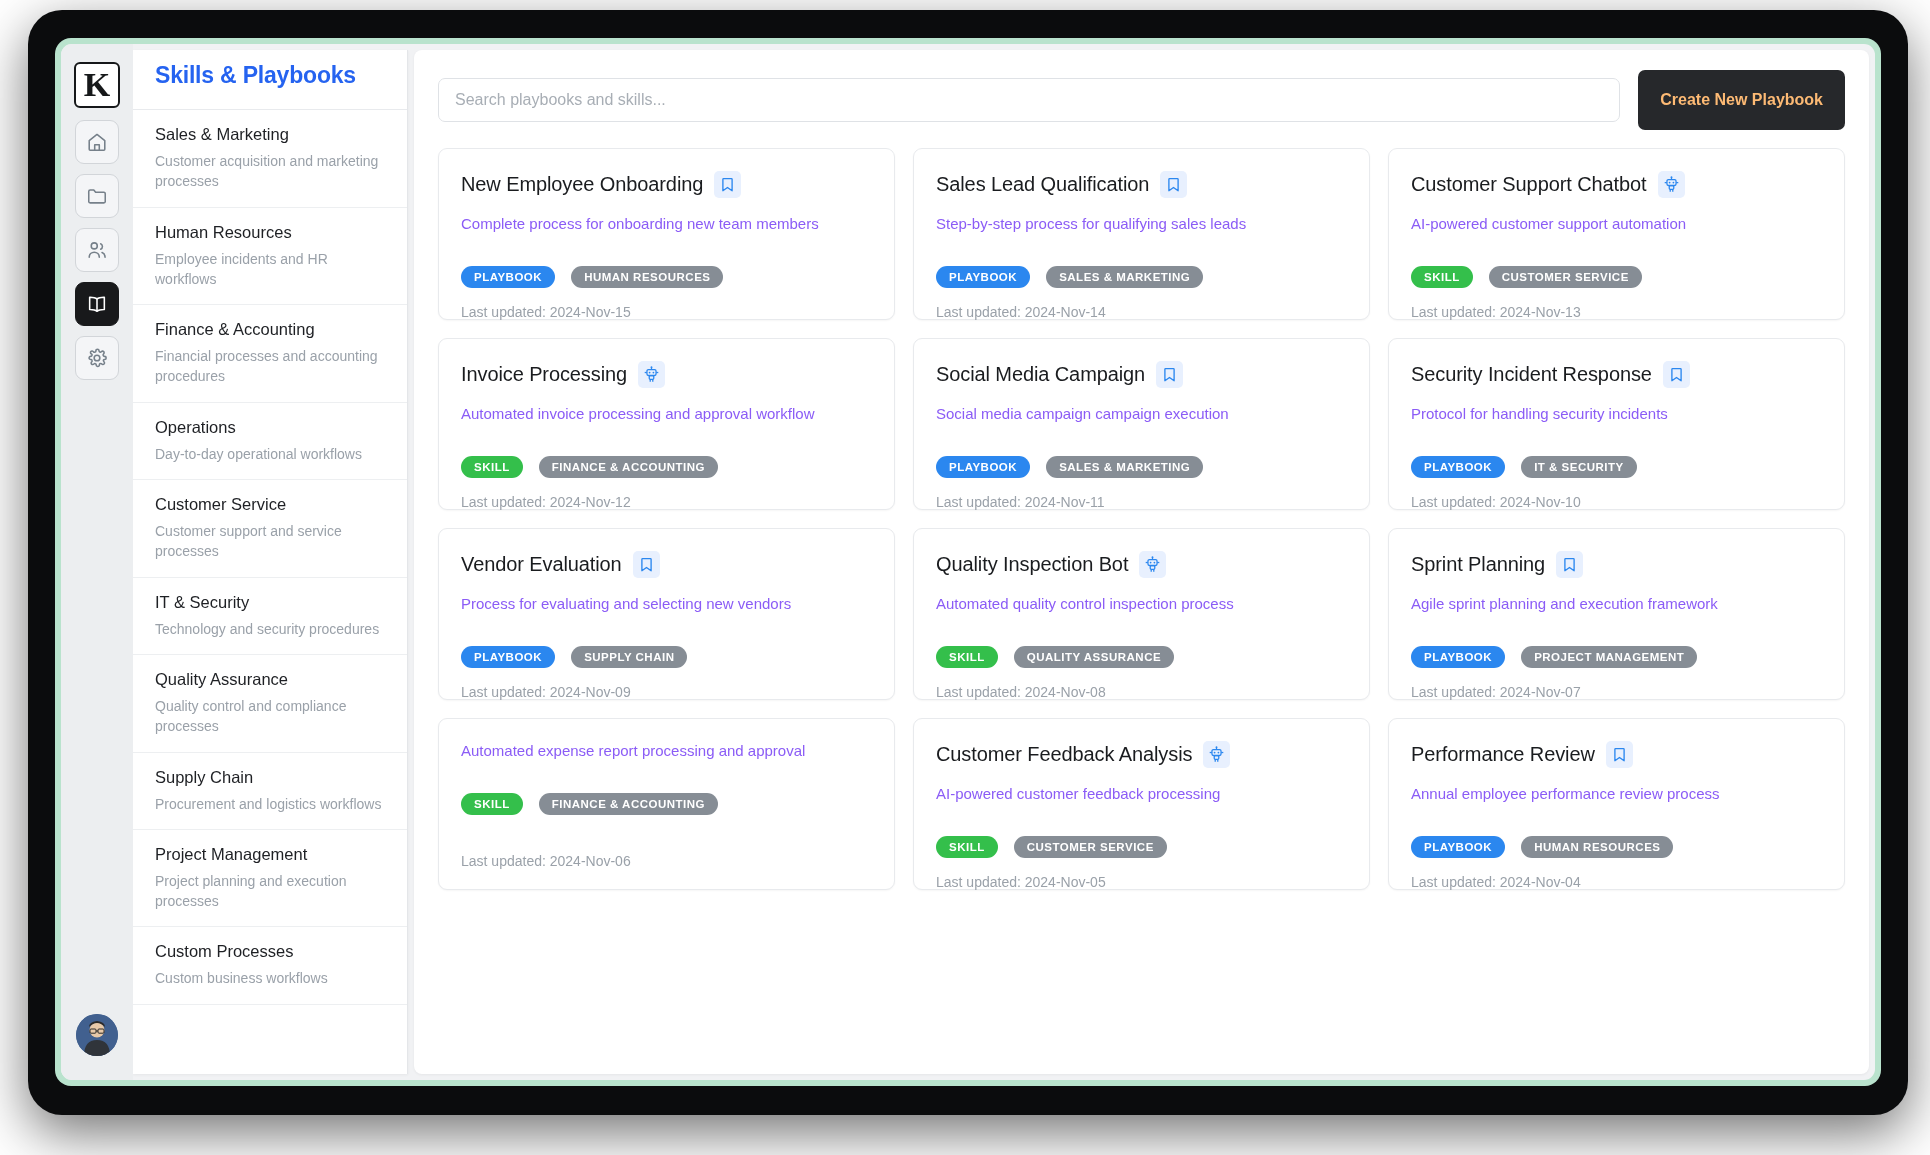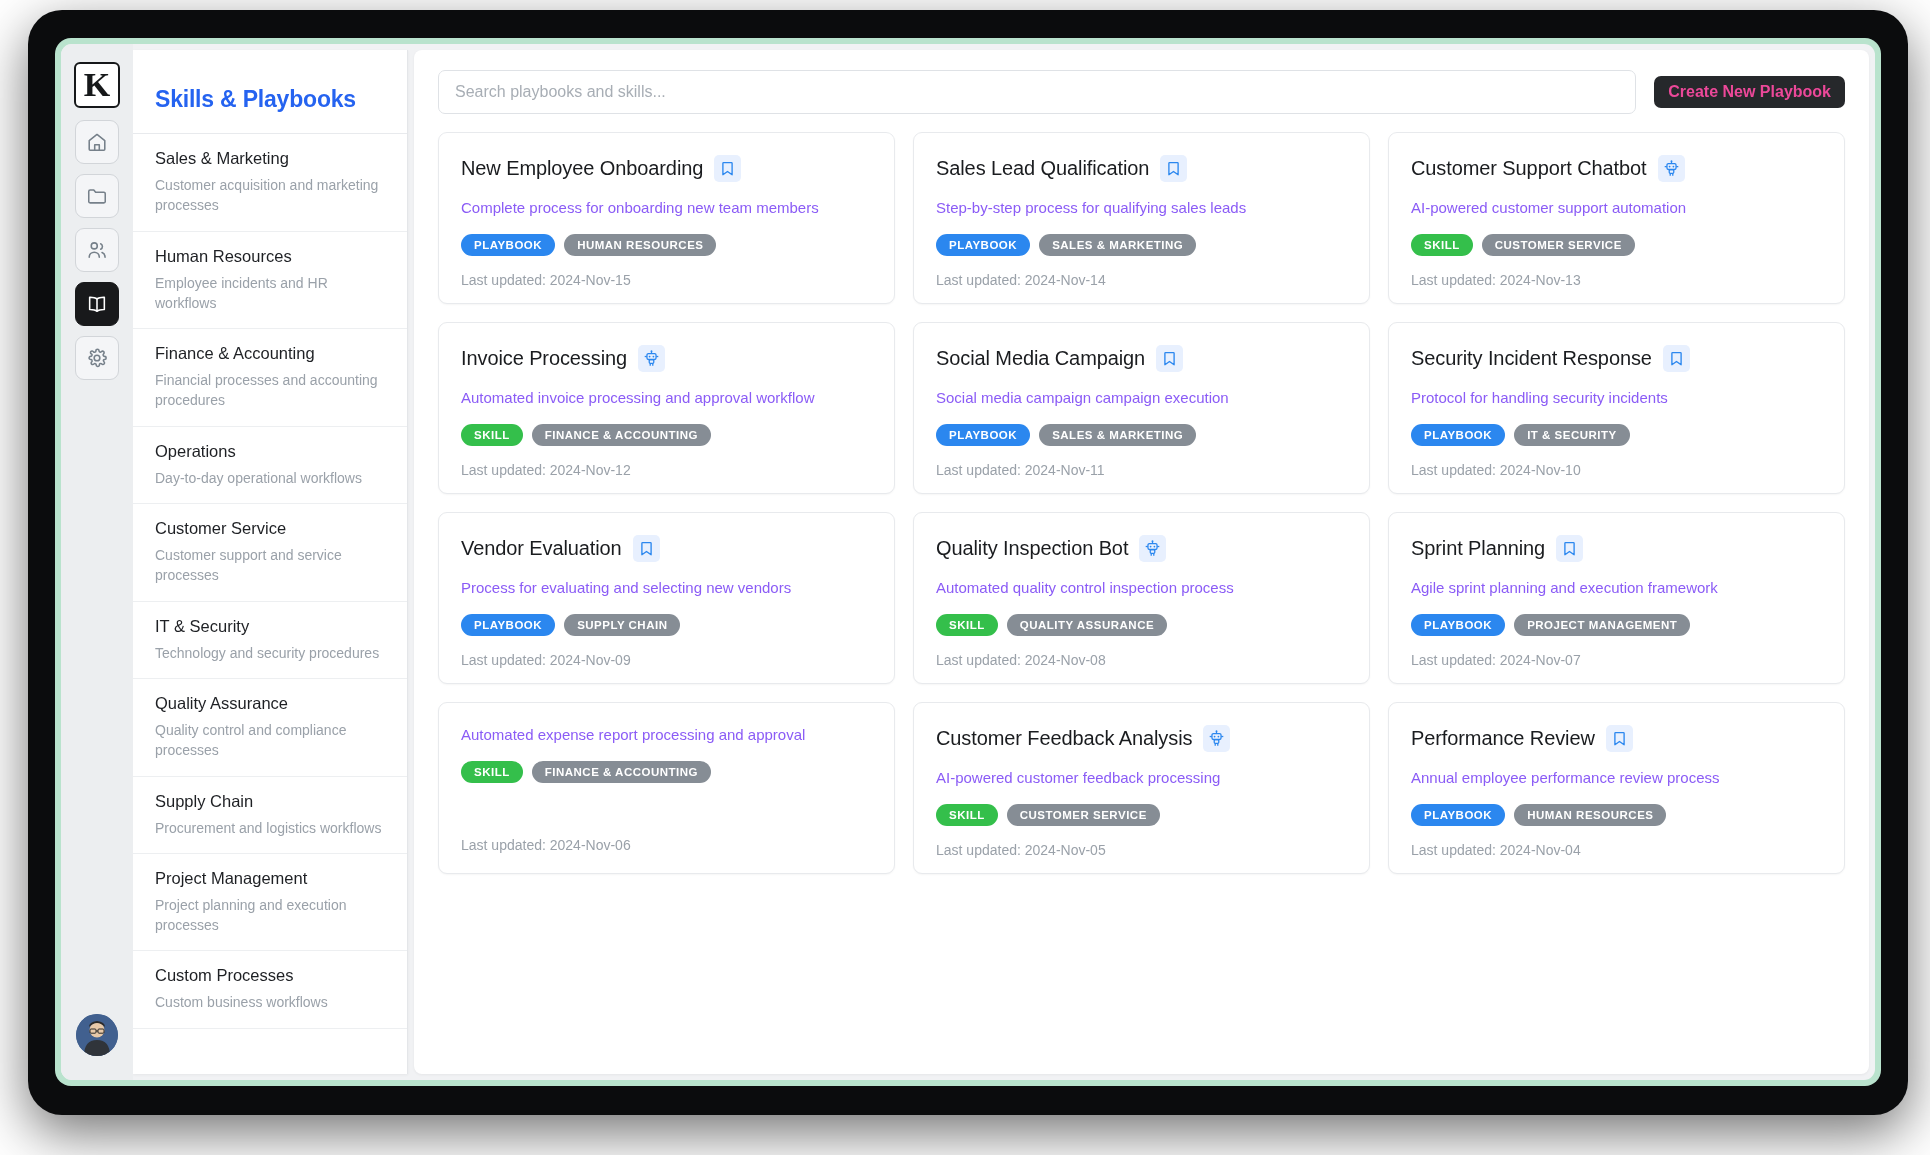--- a/index.html
+++ b/index.html
@@ -103,21 +103,21 @@
     background: #ffffff;
     border-right: 1px solid #e4e6e9;
     border-radius: 0;
     display: flex;
     flex-direction: column;
     margin: 6px 0 6px 0;
     box-shadow: 0 1px 3px rgba(0,0,0,0.05);
     overflow: hidden;
   }
   .sidebar-header {
-    padding: 36px 22px 20px 22px;
+    padding: 12px 22px 20px 22px;
     border-bottom: 1px solid #e8eaed;
   }
   .sidebar-title {
     font-size: 23px;
     font-weight: 700;
     color: #2563f0;
     letter-spacing: -0.2px;
   }
   .cat-list { flex: 1; overflow-y: auto; }
   .cat-item {
@@ -160,24 +160,24 @@
     border-radius: 7px;
     padding: 0 16px;
     font-size: 16px;
     font-family: "Liberation Sans", sans-serif;
     color: #0f766e;
     background: #ffffff;
     outline: none;
   }
   .search-input::placeholder { color: #a8aeb5; }
   .create-btn {
-    height: 32px;
-    padding: 0 14px;
+    height: 60px;
+    padding: 0 22px;
     background: #26282b;
-    color: #ec4899;
+    color: #fdba74;
     border: none;
     border-radius: 7px;
     font-size: 16px;
     font-weight: 600;
     font-family: "Liberation Sans", sans-serif;
     cursor: pointer;
     white-space: nowrap;
   }
 
   .card-grid {
@@ -219,21 +219,21 @@
     display: flex; align-items: center; justify-content: center;
     flex: 0 0 27px;
   }
   .type-icon svg { width: 17px; height: 17px; display: block; }
   .card-desc {
     font-size: 15px;
     color: #8b5cf6;
     margin-bottom: 16px;
     line-height: 1.3;
   }
-  .badges { display: flex; gap: 9px; margin-bottom: 16px; }
+  .badges { display: flex; gap: 16px; margin-bottom: 16px; margin-top: 16px; }
   .badge {
     border-radius: 999px;
     padding: 5px 13px;
     font-size: 11.5px;
     font-weight: 700;
     letter-spacing: 0.5px;
     color: #ffffff;
     white-space: nowrap;
   }
   .badge.playbook { background: #2b87ef; }

